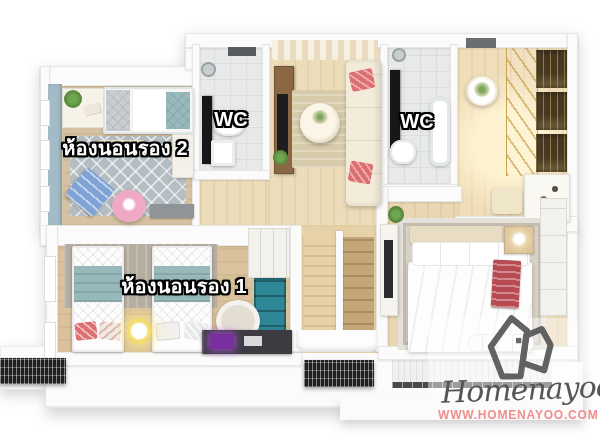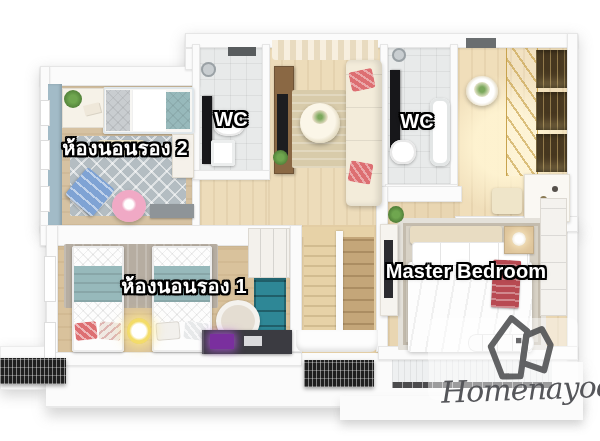--- a/index.html
+++ b/index.html
@@ -185,27 +185,27 @@
   <div class="abs" style="left:468px;top:334px;width:66px;height:18px;background:#fcfcfc;border-radius:8px;box-shadow:inset 0 0 0 1px #e3e3e3;background-image:repeating-linear-gradient(90deg, transparent 0 14px, rgba(0,0,0,.12) 14px 15px)"></div>
   <div class="abs" style="left:540px;top:198px;width:27px;height:118px;background:#f4f2ee;box-shadow:inset 0 0 0 1px #ddd9d2;background-image:repeating-linear-gradient(0deg, transparent 0 26px, rgba(0,0,0,.1) 26px 27px)"></div>
 
   <div class="abs grille" style="left:0px;top:358px;width:66px;height:26px"></div>
   <div class="abs grille" style="left:304px;top:360px;width:70px;height:27px"></div>
 
   <div class="plabel" style="left:125px;top:148px">ห้องนอนรอง 2</div>
   <div class="plabel" style="left:231px;top:119px">WC</div>
   <div class="plabel" style="left:417px;top:121px">WC</div>
   <div class="plabel" style="left:184px;top:286px">ห้องนอนรอง 1</div>
-  <div class="plabel" style="left:466px;top:271px">Master Bedroom</div>
 
   <div class="abs" style="left:428px;top:318px;width:150px;height:82px;background:rgba(255,255,255,.45);border-radius:8px;z-index:30"></div>
   <div class="abs" style="left:478px;top:306px;width:76px;height:76px;z-index:50">
     <svg width="76" height="76" viewBox="0 0 100 100">
       <g fill="none" stroke="#4d4e50" stroke-width="8" stroke-linejoin="round" stroke-linecap="round" opacity="0.88">
         <path d="M30 92 L17 52 L46 16 L66 34 L60 63 L54 93 Z" transform="rotate(-3 45 55)"></path>
         <path d="M62 40 L82 30 L95 50 L89 84 L60 76 Z" transform="rotate(4 78 58)"></path>
       </g>
       <rect x="50" y="42" width="7" height="7" fill="#4d4e50" opacity="0.85"></rect>
     </svg>
   </div>
   <div class="brandname" style="left:441px;top:372px;width:152px">Homenayoo</div>
+  <div class="brandurl" style="left:438px;top:408px;width:156px">WWW.HOMENAYOO.COM</div>
 
 </div>
 
 </body></html>

